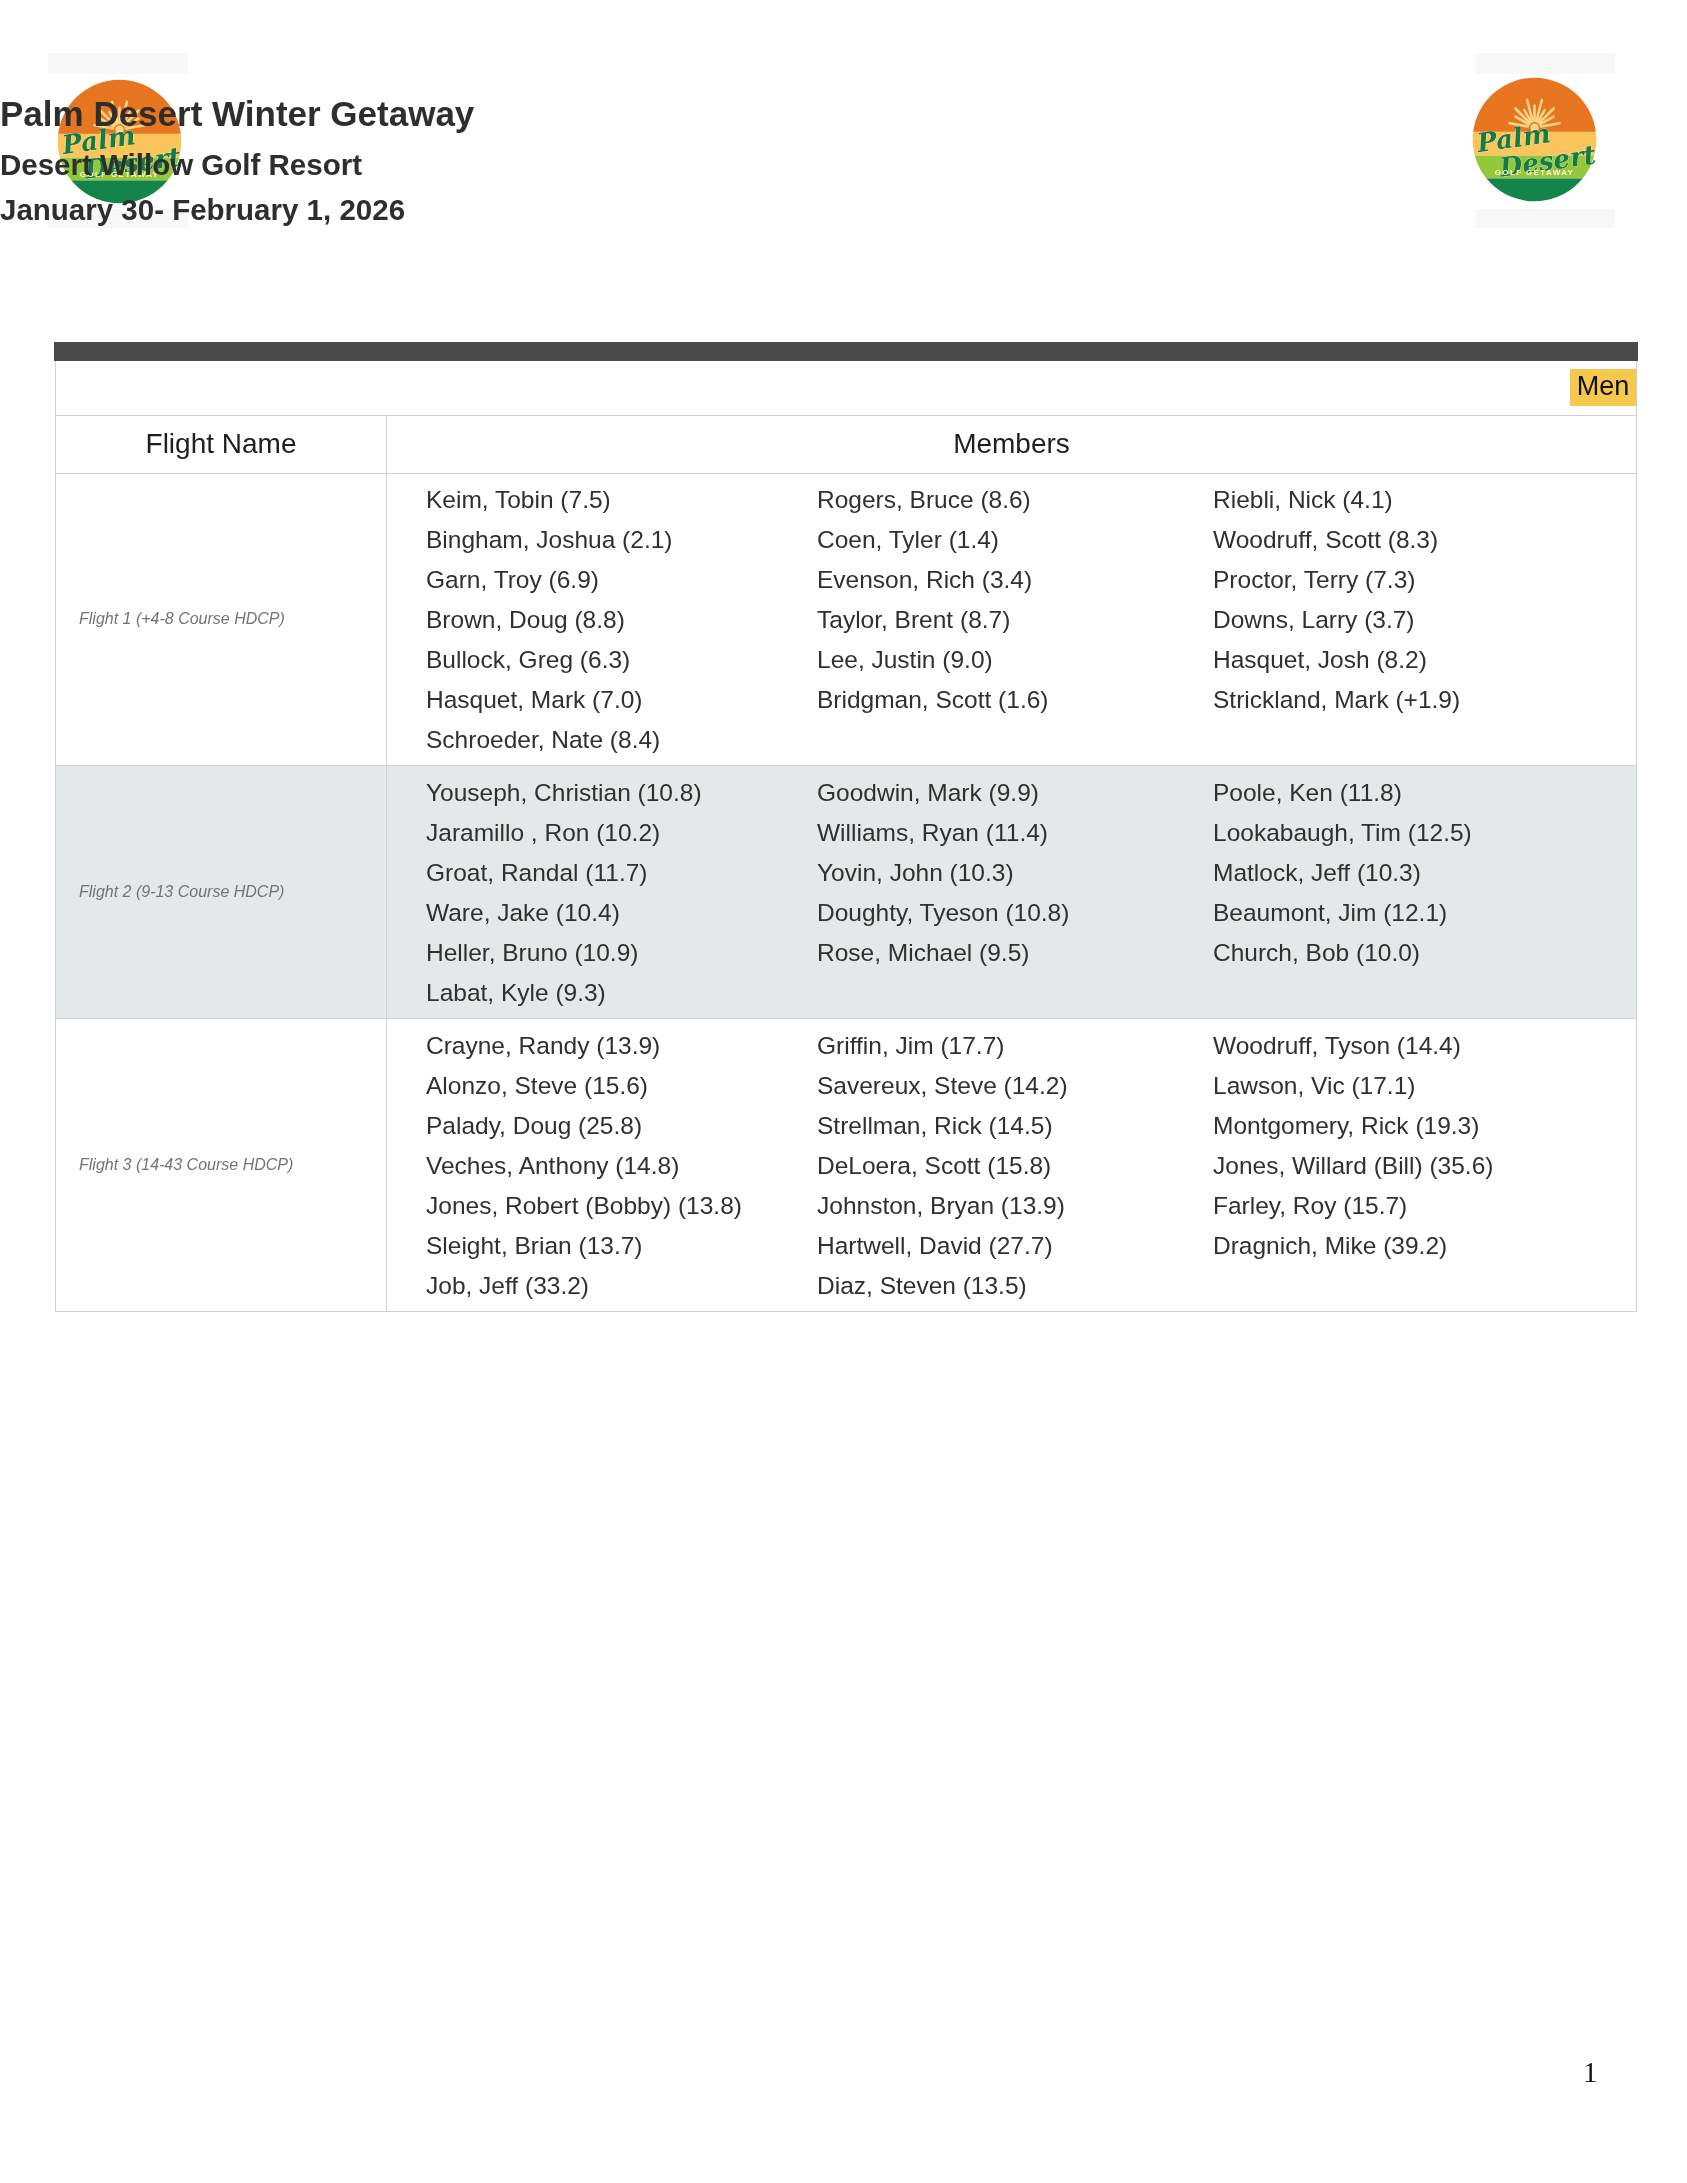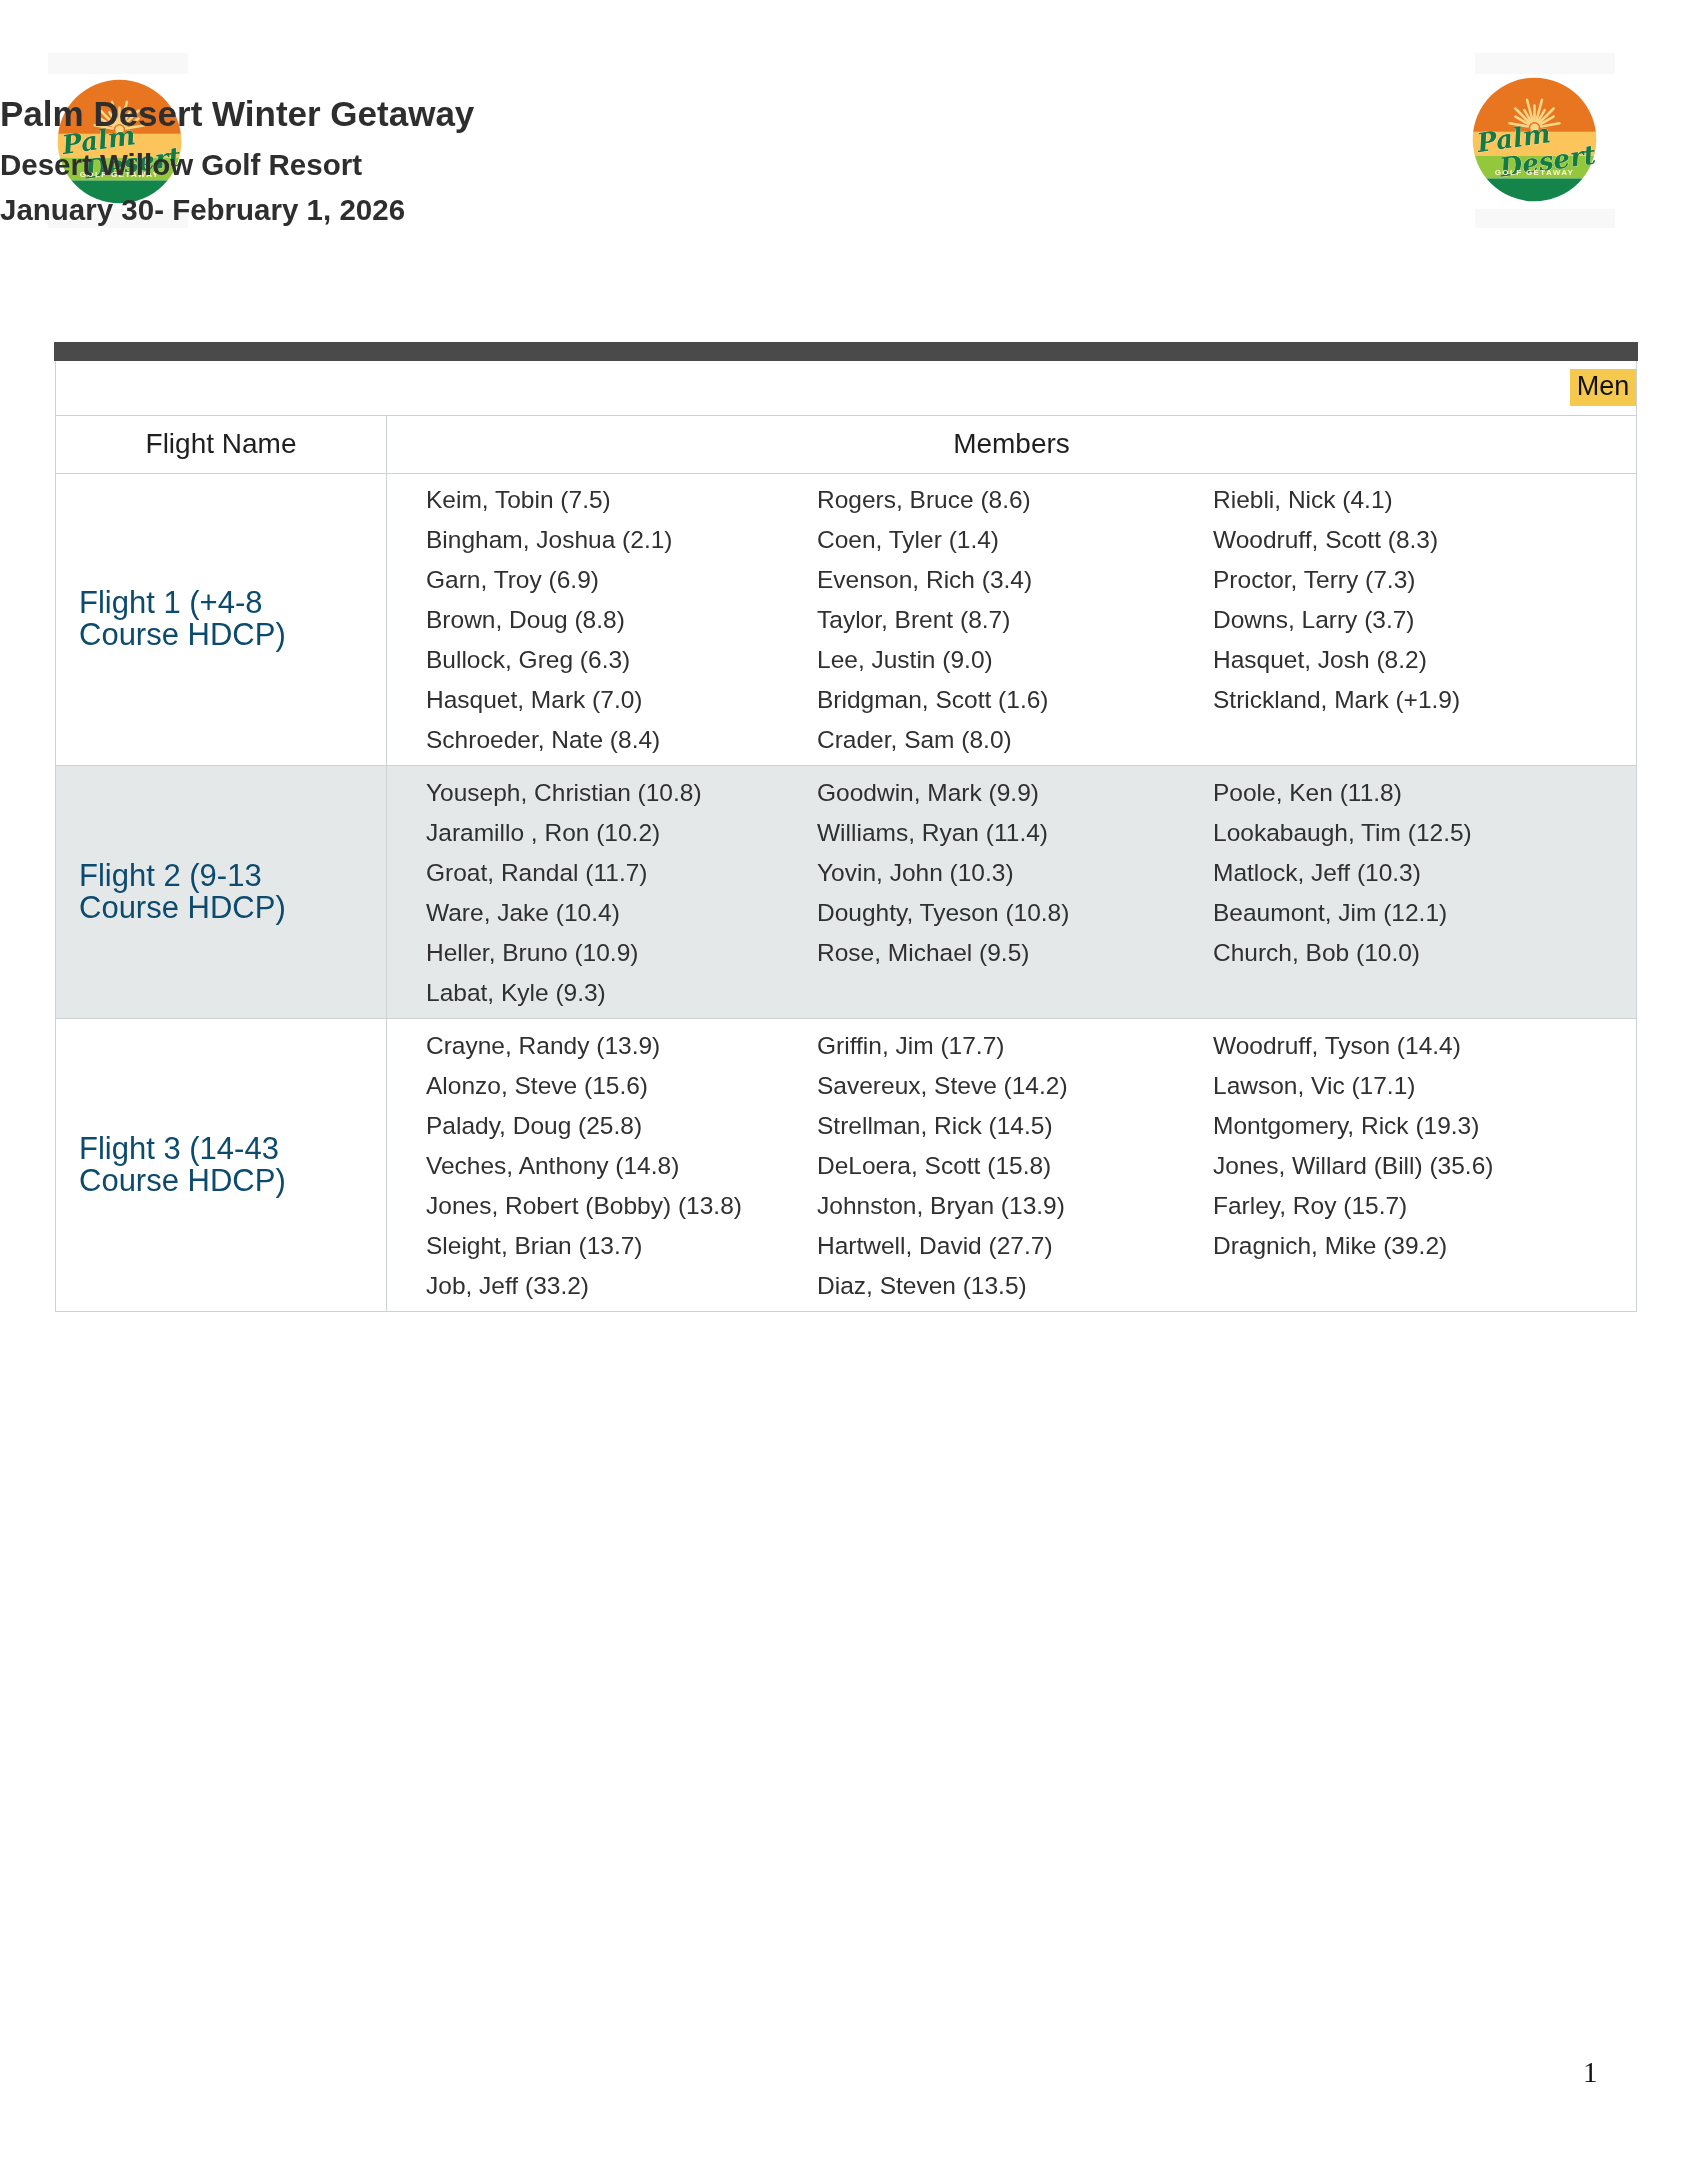--- a/index.html
+++ b/index.html
@@ -96,23 +96,24 @@
     background:#ffffff;
   }
   .flight-row:last-child{border-bottom:none;}
   .flight-row.alt{background:#E5E8E9;}
   .flight-name{
     width:331px;
     box-sizing:border-box;
     border-right:1.7px solid #ccd3d6;
     display:flex;align-items:center;
     padding:0 59px 0 23px;
-    font-size:31px;
-    color:#0c4a6e;
+    font-size:16px;
+    color:#737373;
     line-height:32px;
+    font-style:italic;
   }
   .members-cell{
     flex:1;
     display:flex;
     padding:6.7px 0 5px 39px;
     box-sizing:border-box;
   }
   .member-col{width:391px;}
   .member-col.c2{width:396px;}
   .member-col.c3{width:auto;flex:1;}
@@ -237,21 +238,20 @@
             <div class="member-line">Hasquet, Mark (7.0)</div>
             <div class="member-line">Schroeder, Nate (8.4)</div>
           </div>
         <div class="member-col c2">
             <div class="member-line">Rogers, Bruce (8.6)</div>
             <div class="member-line">Coen, Tyler (1.4)</div>
             <div class="member-line">Evenson, Rich (3.4)</div>
             <div class="member-line">Taylor, Brent (8.7)</div>
             <div class="member-line">Lee, Justin (9.0)</div>
             <div class="member-line">Bridgman, Scott (1.6)</div>
-            <div class="member-line">Crader, Sam (8.0)</div>
           </div>
         <div class="member-col c3">
             <div class="member-line">Riebli, Nick (4.1)</div>
             <div class="member-line">Woodruff, Scott (8.3)</div>
             <div class="member-line">Proctor, Terry (7.3)</div>
             <div class="member-line">Downs, Larry (3.7)</div>
             <div class="member-line">Hasquet, Josh (8.2)</div>
             <div class="member-line">Strickland, Mark (+1.9)</div>
           </div>
       </div>

